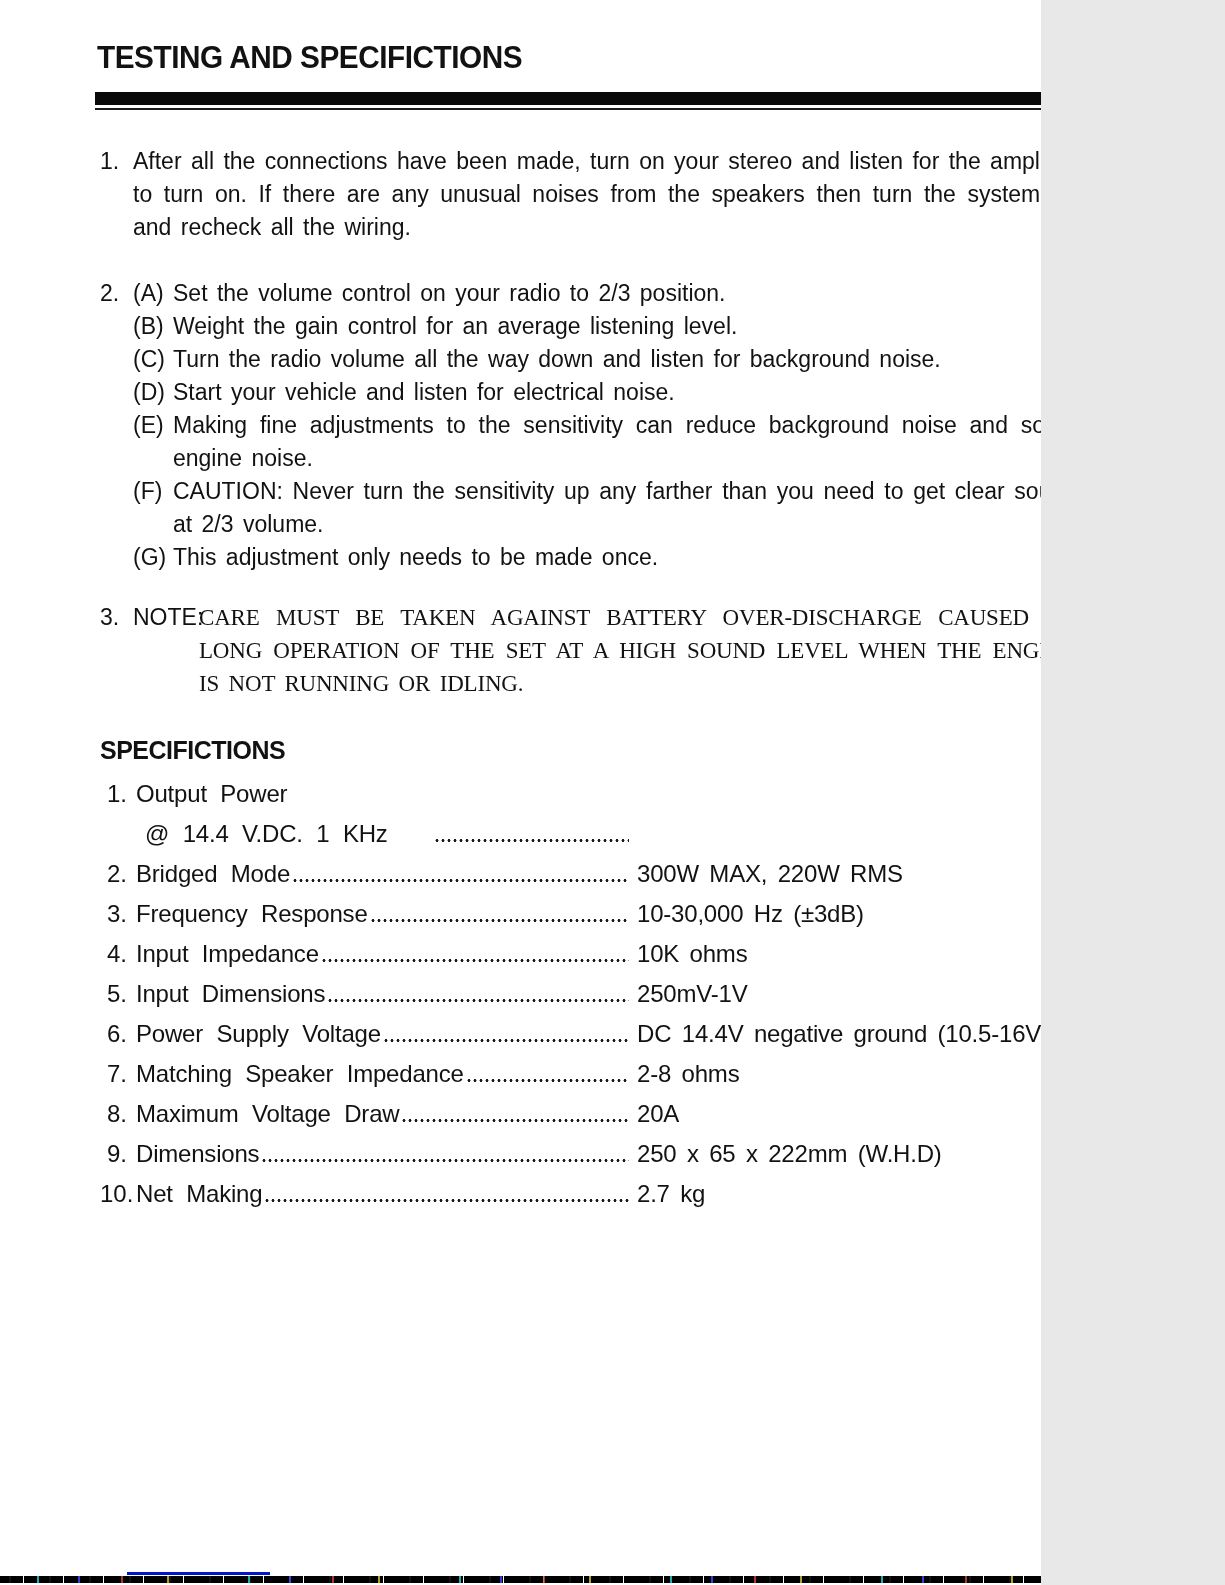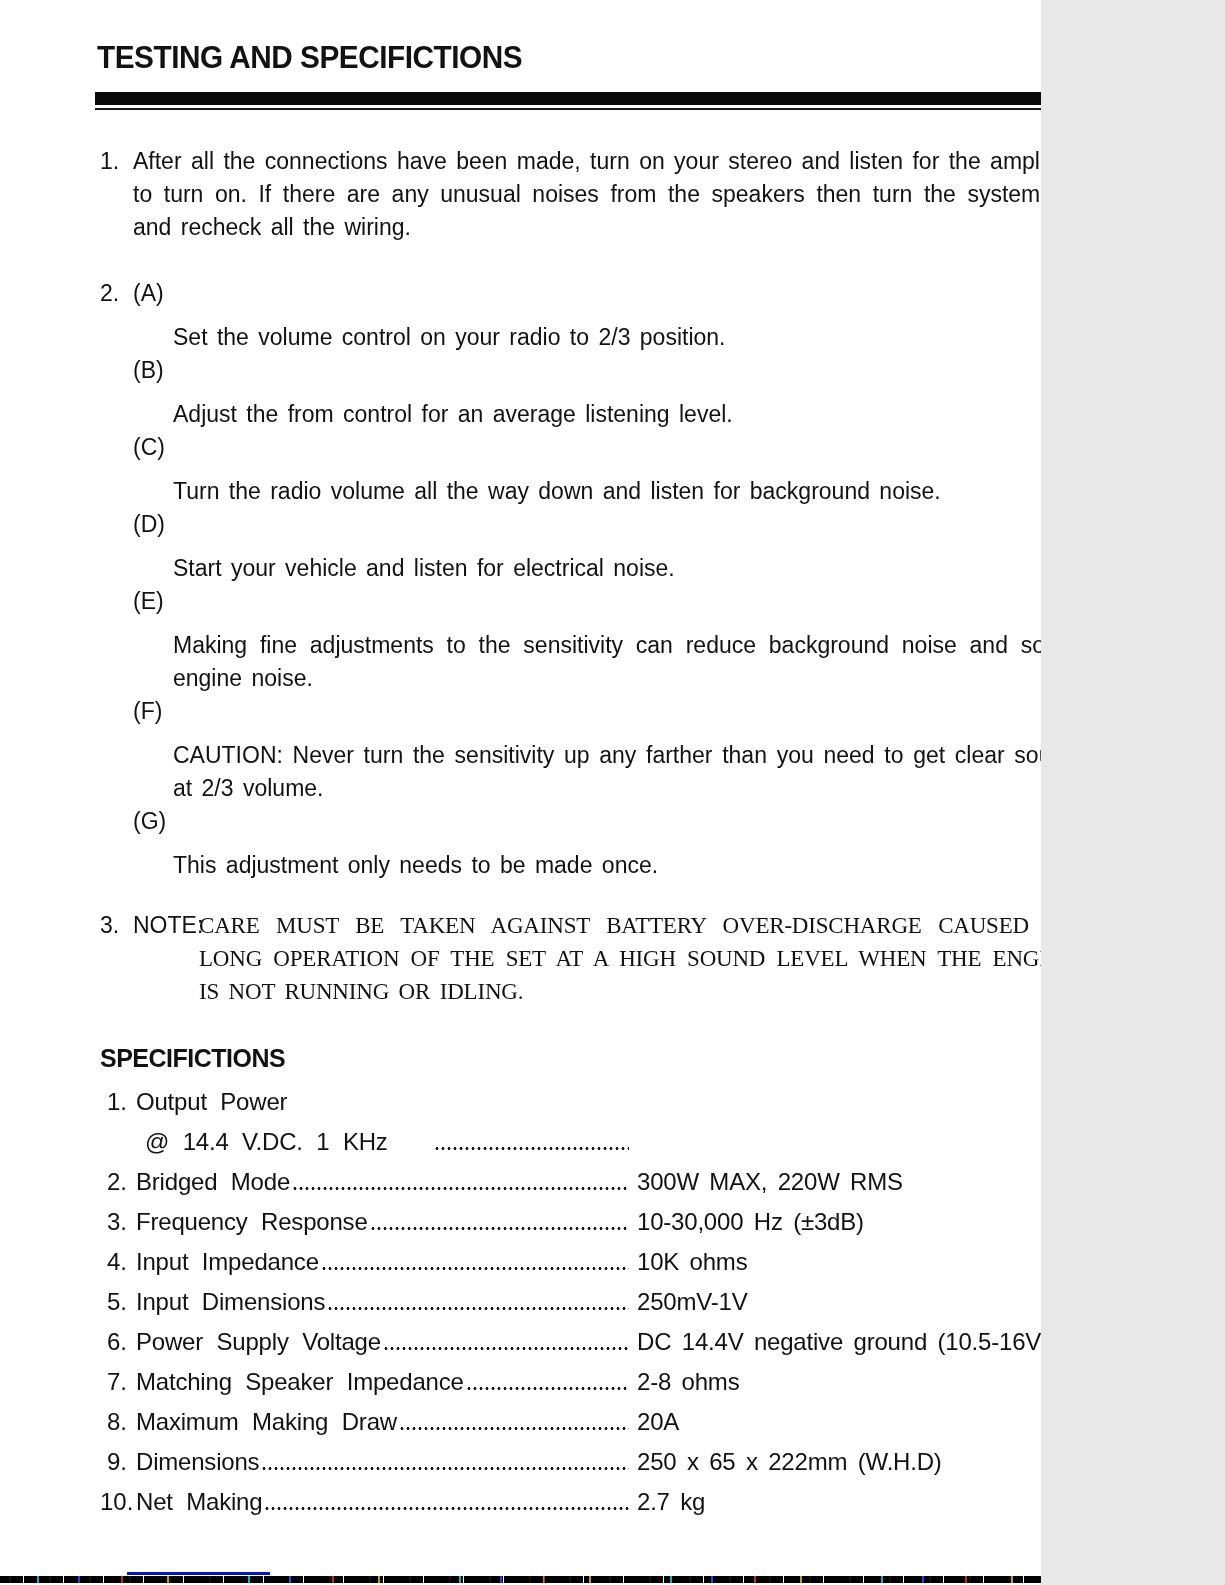--- a/index.html
+++ b/index.html
@@ -26,21 +26,21 @@
   .item{display:flex;align-items:flex-start;}
   .item-num{width:22px;flex:0 0 22px;text-align:left;}
   .item-gap{width:11px;flex:0 0 11px;}
   .item-body{flex:1;text-align:justify;text-align-last:left;word-spacing:3px;}
   .item-1{margin-top:0;}
   .item-2{margin-top:33px;}
   .steps{margin-top:0;}
   .step{display:flex;align-items:flex-start;}
   .step-marker{width:30px;flex:0 0 30px;}
   .step-gap{width:10px;flex:0 0 10px;}
-  .step-text{flex:1;text-align:justify;text-align-last:left;word-spacing:3px;margin-top:44px;}
+  .step-text{flex:1;text-align:justify;text-align-last:left;word-spacing:3px;}
   .item-3{margin-top:27px;}
   .note-label{width:66px;flex:0 0 66px;word-spacing:0;}
   .note-text{flex:1;text-align:justify;text-align-last:left;word-spacing:4px;letter-spacing:-0.2px;font-family:Liberation Serif, serif;}
 
   
   .spec-heading{
     margin-top:34px;
     font-size:26px;font-weight:bold;letter-spacing:-0.5px;
     transform:scaleX(.96);transform-origin:left;
   }
@@ -96,21 +96,21 @@
       <div class="item-body">
         <div class="steps">
           <div class="step">
             <span class="step-marker">(A)</span>
             <span class="step-gap"></span>
             <div class="step-text">Set the volume control on your radio to 2/3 position.</div>
           </div>
           <div class="step">
             <span class="step-marker">(B)</span>
             <span class="step-gap"></span>
-            <div class="step-text">Adjust the from control for an average listening level.</div>
+            <div class="step-text">Weight the gain control for an average listening level.</div>
           </div>
           <div class="step">
             <span class="step-marker">(C)</span>
             <span class="step-gap"></span>
             <div class="step-text">Turn the radio volume all the way down and listen for background noise.</div>
           </div>
           <div class="step">
             <span class="step-marker">(D)</span>
             <span class="step-gap"></span>
             <div class="step-text">Start your vehicle and listen for electrical noise.</div>
@@ -208,21 +208,21 @@
           <span class="s-num">7.</span>
           <span class="s-label">Matching Speaker Impedance</span>
           <span class="leader"></span>
         </div>
         <div class="s-value">2-8 ohms</div>
       </div>
 
       <div class="spec-row">
         <div class="spec-left">
           <span class="s-num">8.</span>
-          <span class="s-label">Maximum Making Draw</span>
+          <span class="s-label">Maximum Voltage Draw</span>
           <span class="leader"></span>
         </div>
         <div class="s-value">20A</div>
       </div>
 
       <div class="spec-row">
         <div class="spec-left">
           <span class="s-num">9.</span>
           <span class="s-label">Dimensions</span>
           <span class="leader"></span>

